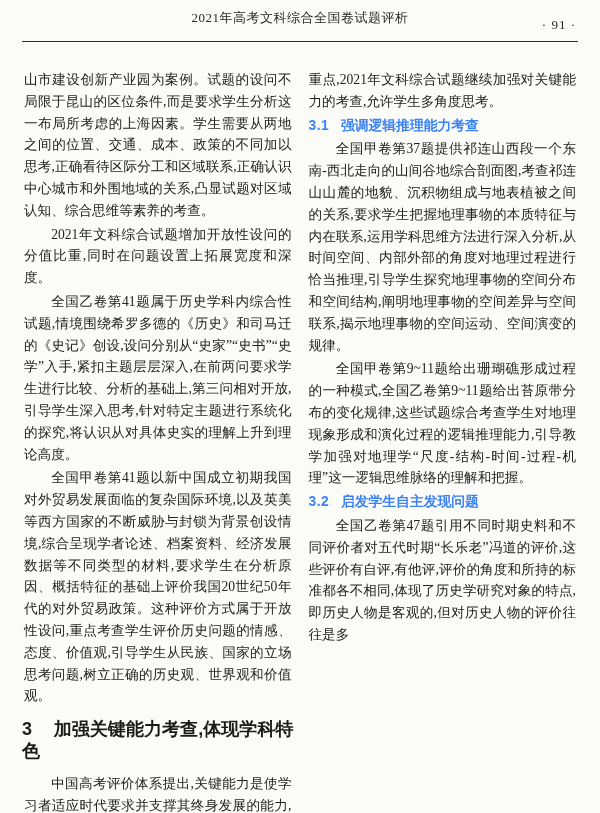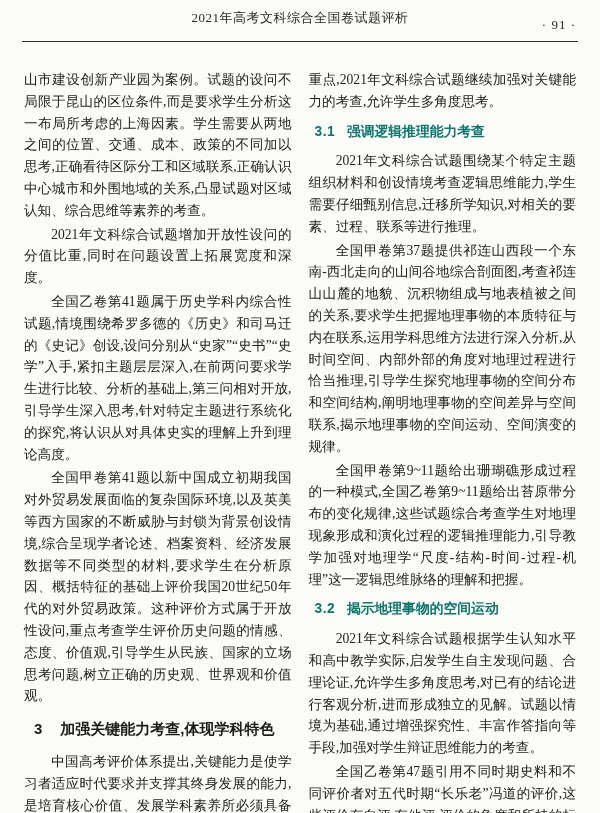--- a/index.html
+++ b/index.html
@@ -57,37 +57,37 @@
     color: #232221;
   }
   .para {
     margin: 2px;
     text-indent: 2em;
   }
   .para.no-indent {
     text-indent: 0;
   }
   .sub-heading {
-    margin: 8px;
+    margin: 2px;
     text-indent: 0;
     font-family: "Liberation Sans", "DejaVu Sans", sans-serif;
     font-weight: bold;
     font-size: 13.8px;
-    color: #0f766e;
+    color: #3b82f6;
   }
   .sub-heading .sec-num {
     margin-right: 0.85em;
     letter-spacing: 0.5px;
   }
   .main-heading {
-    margin: 11px 0 11px 12px;
+    margin: 11px 0 11px 0;
     text-indent: 0;
     font-family: "Liberation Sans", "DejaVu Sans", sans-serif;
     font-weight: bold;
-    font-size: 15px;
+    font-size: 18px;
     line-height: 22px;
     color: #1c1b1a;
   }
   .main-heading .sec-num {
     margin-right: 1.2em;
   }
 </style>
 </head>
 <body>
 
@@ -118,29 +118,27 @@
       <p class="para"><span>中国高考评价体系提出,关键能力是使学习者适应时代要求并支撑其终身发展的能力,是培育核心价值、发展学科素养所必须具备的能力基础,是高水平人才素质的重要组成部分</span></p>
     </div>
 
     <div class="col">
       <p class="para no-indent">重点,2021年文科综合试题继续加强对关键能力的考查,允许学生多角度思考。</p>
 
       <p class="sub-heading">
         <span class="sec-num">3.1</span><span>强调逻辑推理能力考查</span>
       </p>
 
-      <p class="para">2021年文科综合试题围绕某个特定主题组织材料和创设情境考查逻辑思维能力,学生需要仔细甄别信息,迁移所学知识,对相关的要素、过程、联系等进行推理。</p>
 
       <p class="para">全国甲卷第37题提供祁连山西段一个东南-西北走向的山间谷地综合剖面图,考查祁连山山麓的地貌、沉积物组成与地表植被之间的关系,要求学生把握地理事物的本质特征与内在联系,运用学科思维方法进行深入分析,从时间空间、内部外部的角度对地理过程进行恰当推理,引导学生探究地理事物的空间分布和空间结构,阐明地理事物的空间差异与空间联系,揭示地理事物的空间运动、空间演变的规律。</p>
 
       <p class="para">全国甲卷第9~11题给出珊瑚礁形成过程的一种模式,全国乙卷第9~11题给出苔原带分布的变化规律,这些试题综合考查学生对地理现象形成和演化过程的逻辑推理能力,引导教学加强对地理学“尺度-结构-时间-过程-机理”这一逻辑思维脉络的理解和把握。</p>
 
       <p class="sub-heading">
-        <span class="sec-num">3.2</span><span>揭示地理事物的空间运动</span>
+        <span class="sec-num">3.2</span><span>启发学生自主发现问题</span>
       </p>
 
-      <p class="para">2021年文科综合试题根据学生认知水平和高中教学实际,启发学生自主发现问题、合理论证,允许学生多角度思考,对已有的结论进行客观分析,进而形成独立的见解。试题以情境为基础,通过增强探究性、丰富作答指向等手段,加强对学生辩证思维能力的考查。</p>
 
       <p class="para">全国乙卷第47题引用不同时期史料和不同评价者对五代时期“长乐老”冯道的评价,这些评价有自评,有他评,评价的角度和所持的标准都各不相同,体现了历史学研究对象的特点,即历史人物是客观的,但对历史人物的评价往往是多</p>
     </div>
 
   </div>
 </div>
 
 </body></html>

